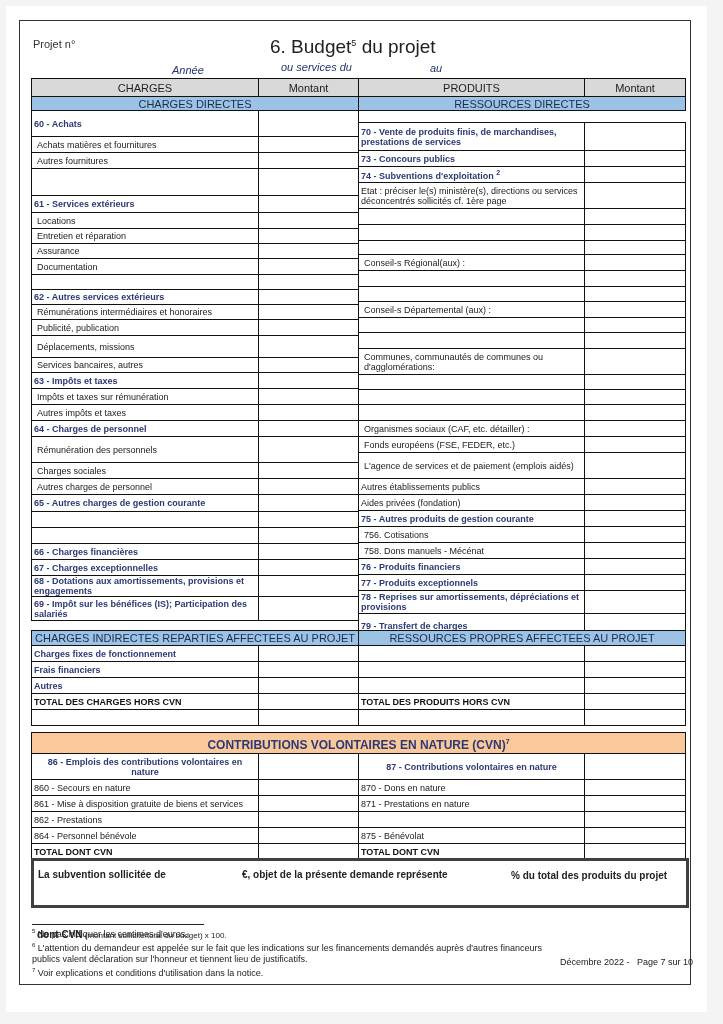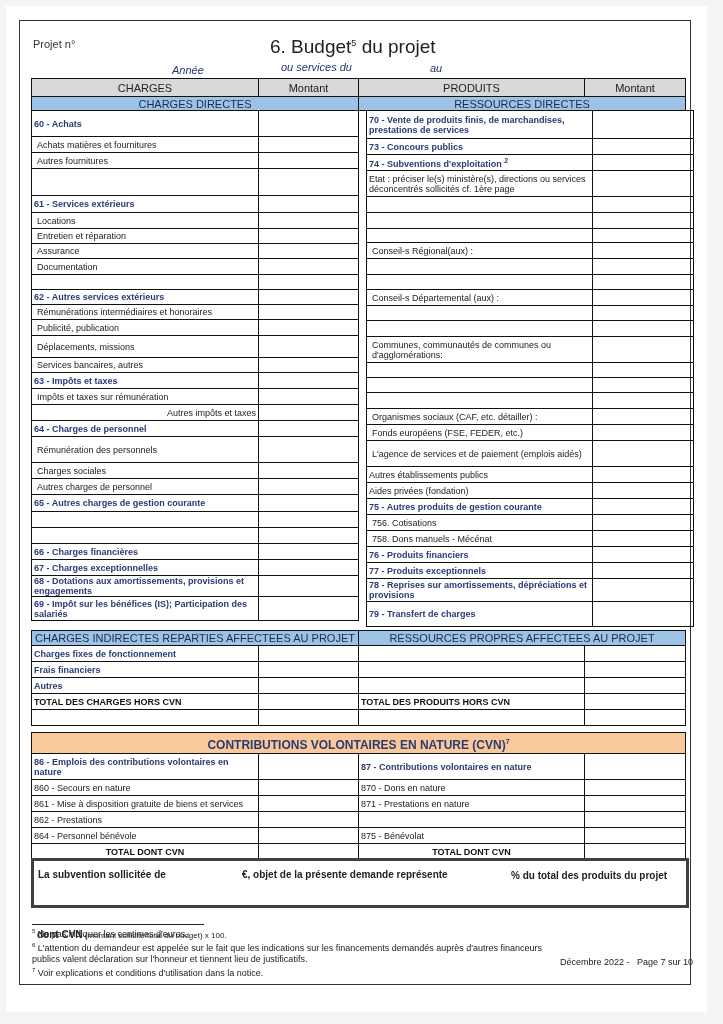--- a/index.html
+++ b/index.html
@@ -124,21 +124,21 @@
         <td></td>
       </tr>
       <tr style="height: 16px;">
         <td class="b">63 - Impôts et taxes</td>
         <td></td>
       </tr>
       <tr style="height: 16px;">
         <td class="ind">Impôts et taxes sur rémunération</td>
         <td></td>
       </tr>
-      <tr style="height: 16px; text-align: right;">
+      <tr style="height: 16px;">
         <td class="ind">Autres impôts et taxes</td>
         <td></td>
       </tr>
       <tr style="height: 16px;">
         <td class="b">64 - Charges de personnel</td>
         <td></td>
       </tr>
       <tr style="height: 26px;">
         <td class="ind">Rémunération des personnels</td>
         <td></td>
@@ -175,21 +175,21 @@
         <td class="b">68 - Dotations aux amortissements, provisions et engagements</td>
         <td></td>
       </tr>
       <tr style="height: 24px;">
         <td class="b">69 - Impôt sur les bénéfices (IS); Participation des salariés</td>
         <td></td>
       </tr>
     </tbody>
 </table>
 
-<table class="tbl" id="produits-table" style="left:358px;top:110px;width:327px;margin-left:8px;">
+<table class="tbl" id="produits-table" style="left:358px;top:122px;width:327px;">
   <colgroup>
       <col style="width:226px">
       <col style="width:101px">
     </colgroup>
   <tbody id="produits-body">
       <tr style="height: 28px;">
         <td class="b">70 - Vente de produits finis, de marchandises, prestations de services</td>
         <td></td>
       </tr>
       <tr style="height: 16px;">
@@ -360,21 +360,21 @@
       <col style="width:100px">
       <col style="width:226px">
       <col style="width:101px">
     </colgroup>
   <tbody>
       <tr class="cvn-hdr" style="height:21px">
     <td colspan="4"><span>CONTRIBUTIONS VOLONTAIRES EN NATURE (CVN)</span><sup style="font-size:7px">7</sup></td>
   </tr>
   </tbody>
     <tbody id="cvn-body">
-      <tr style="height: 26px;">
+      <tr style="height: 26px; text-align: center;">
         <td class="b">86 - Emplois des contributions volontaires en nature</td>
         <td></td>
         <td class="b">87 - Contributions volontaires en nature</td>
         <td></td>
       </tr>
       <tr style="height: 16px;">
         <td>860 - Secours en nature</td>
         <td></td>
         <td>870 - Dons en nature</td>
         <td></td>
@@ -390,21 +390,21 @@
         <td></td>
         <td></td>
         <td></td>
       </tr>
       <tr style="height: 16px;">
         <td>864 - Personnel bénévole</td>
         <td></td>
         <td>875 - Bénévolat</td>
         <td></td>
       </tr>
-      <tr style="height: 16px; text-align: center;">
+      <tr style="height: 16px;">
         <td class="bk">TOTAL DONT CVN</td>
         <td></td>
         <td class="bk">TOTAL DONT CVN</td>
         <td></td>
       </tr>
     </tbody>
 </table>
 
 <div class="abs subv" style="left:31px;top:858px;width:652px;height:44px;">
   <div class="abs" style="left:4px;top:8px;font-size:10px;font-weight:bold;">La subvention sollicitée de</div>

